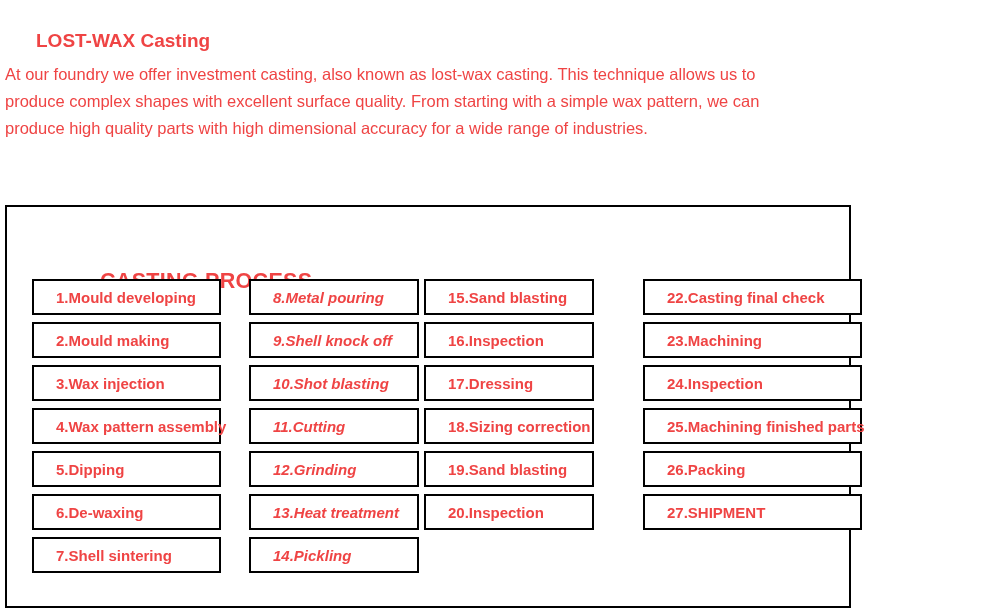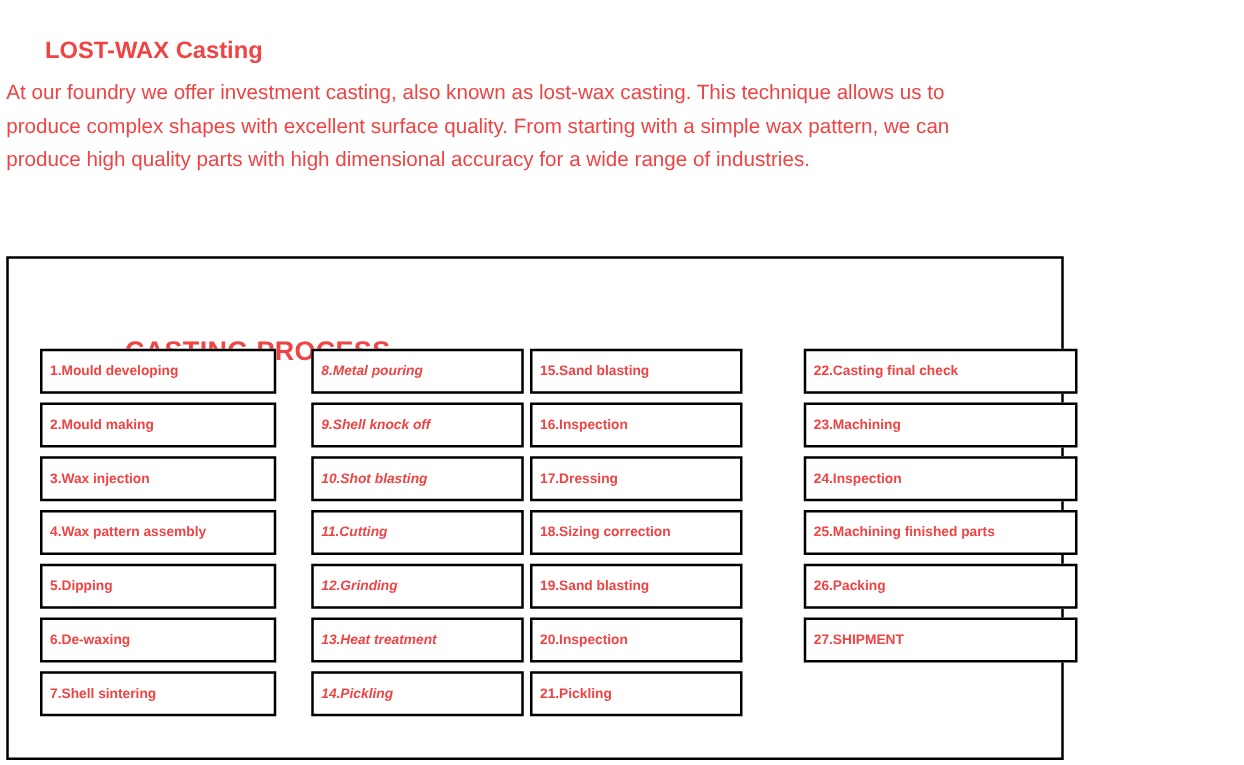--- a/index.html
+++ b/index.html
@@ -62,22 +62,22 @@
   .col-2 { left: 242px; width: 170px; font-style: italic; }
   .col-3 { left: 417px; width: 170px; justify-content: space-between; }
   .col-4 { left: 636px; width: 219px; text-align: right; }
   .step {
     box-sizing: border-box;
     height: 36px;
     border: 2px solid #000000;
     background: #ffffff;
     display: flex;
     align-items: center;
-    padding-left: 6px;
-    font-size: 11px;
+    padding-left: 22px;
+    font-size: 15px;
     font-weight: bold;
     white-space: nowrap;
   }
 </style>
 </head>
 <body>
 
 <div class="page">
 
   <div class="heading">LOST-WAX Casting</div>
@@ -108,21 +108,20 @@
       <div class="step">14.Pickling</div>
     </div>
 
     <div class="col col-3">
       <div class="step">15.Sand blasting</div>
       <div class="step">16.Inspection</div>
       <div class="step">17.Dressing</div>
       <div class="step">18.Sizing correction</div>
       <div class="step">19.Sand blasting</div>
       <div class="step">20.Inspection</div>
-      <div class="step">21.Pickling</div>
     </div>
 
     <div class="col col-4">
       <div class="step">22.Casting final check</div>
       <div class="step">23.Machining</div>
       <div class="step">24.Inspection</div>
       <div class="step">25.Machining finished parts</div>
       <div class="step">26.Packing</div>
       <div class="step">27.SHIPMENT</div>
     </div>

